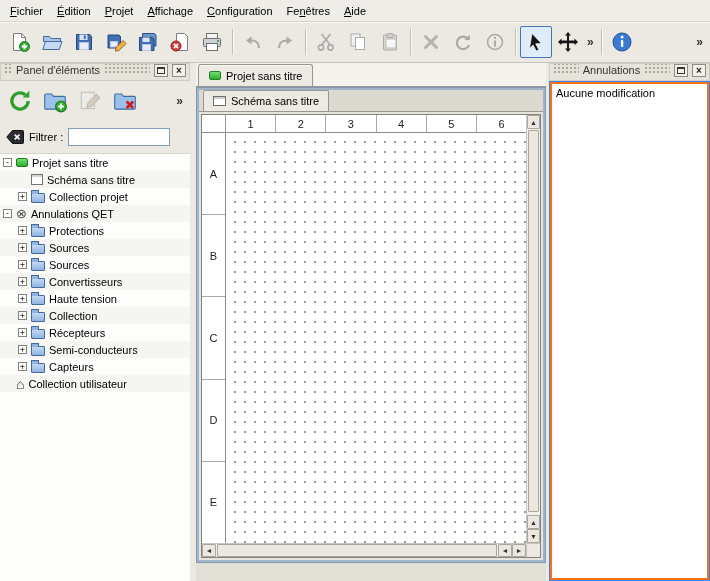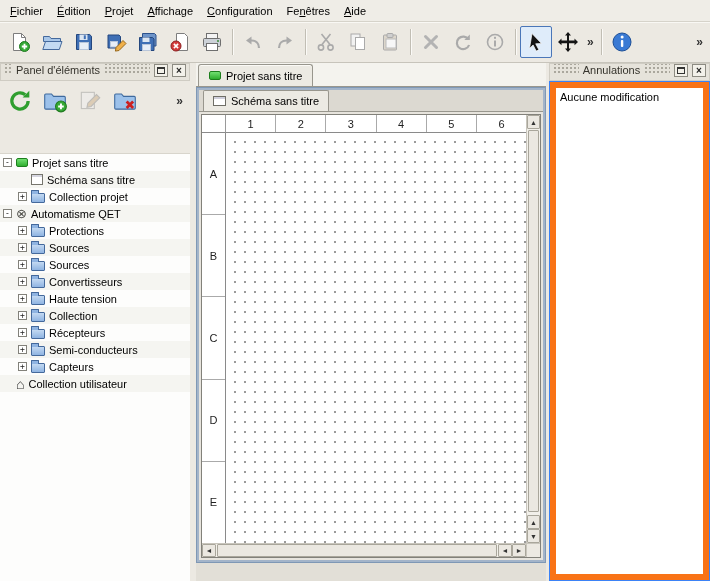--- a/index.html
+++ b/index.html
@@ -74,21 +74,21 @@
   .hscroll{position:absolute;left:0;bottom:0;right:14px;height:14px;background:#f2f0ea;border-top:1px solid #c8c5bc;display:flex}
   .sb-btn{width:14px;height:13px;flex:0 0 auto;display:flex;align-items:center;justify-content:center;background:#ebe8e1;border:1px solid #a9a69b;border-radius:1px;font-size:7px;color:#333}
   .vscroll .sb-btn{width:13px;height:14px}
   .v-top{position:absolute;left:0;top:0}
   .v-thumb{position:absolute;left:1px;right:1px;top:15px;bottom:31px;background:#ebe8e1;border:1px solid #a9a69b;border-radius:1px}
   .v-btns{position:absolute;left:0;bottom:0;display:flex;flex-direction:column}
   .h-thumb{flex:1;margin:0 1px;background:#ebe8e1;border:1px solid #a9a69b;border-radius:1px}
   .sb-corner{position:absolute;right:0;bottom:0;width:14px;height:14px;background:#ece9e2;border-left:1px solid #c8c5bc;border-top:1px solid #c8c5bc}
 
   
-  .undo-list{position:absolute;left:1px;right:1px;top:19px;bottom:1px;background:#fff;border:6px solid #f97316;padding:3px 4px;color:#000}
+  .undo-list{position:absolute;left:1px;right:1px;top:19px;bottom:1px;background:#fff;border:2px solid #f97316;padding:3px 4px;color:#000}
 </style>
 </head>
 <body>
 
 <div id="app">
 
   <div class="menu-bar" id="menu-items">
       <div class="menu-item"><u>F</u>ichier</div>
       <div class="menu-item"><u>É</u>dition</div>
       <div class="menu-item"><u>P</u>rojet</div>
@@ -302,40 +302,50 @@
       <div class="pt-btn">
           <span class="icn">
             <svg width="26" height="26" viewBox="0 0 24 24">
               <path d="M2.5 6.5a1 1 0 0 1 1-1h5.2l2 2.2h9.8a1 1 0 0 1 1 1v9.8a1 1 0 0 1-1 1H3.5a1 1 0 0 1-1-1z" fill="#9cc1ea" stroke="#3e6a9e"></path>
               <path d="M13.5 12.5l6 6M19.5 12.5l-6 6" stroke="#cc2020" stroke-width="2.6"></path>
             </svg>
           </span>
         </div>
       <div class="tb-overflow edge">»</div>
     </div>
+    <div class="filter-row">
+      <span class="icn">
+          <svg width="18" height="14" viewBox="0 0 18 14">
+            <path d="M6.5.5h10a1 1 0 0 1 1 1v11a1 1 0 0 1-1 1h-10L.8 7z" fill="#2b2b33" stroke="#111"></path>
+            <path d="M8.7 4.6l4.8 4.8M13.5 4.6l-4.8 4.8" stroke="#fff" stroke-width="1.5"></path>
+          </svg>
+        </span>
+      <span>Filtrer :</span>
+      <input class="filter-input" value="" style="">
+    </div>
     <div class="tree" id="tree">
         <div class="tree-row" style="padding-left: 3px;">
           <span class="expander">-</span>
           <span class="ticon project"></span>
           <span class="tlabel">Projet sans titre</span>
         </div>
         <div class="tree-row alt" style="padding-left: 18px;">
           <span class="expander hidden"></span>
           <span class="ticon schema"></span>
           <span class="tlabel">Schéma sans titre</span>
         </div>
         <div class="tree-row" style="padding-left: 18px;">
           <span class="expander">+</span>
           <span class="ticon folder"></span>
           <span class="tlabel">Collection projet</span>
         </div>
         <div class="tree-row alt" style="padding-left: 3px;">
           <span class="expander">-</span>
           <span class="ticon qet">⊗</span>
-          <span class="tlabel">Automatisme QET</span>
+          <span class="tlabel">Annulations QET</span>
         </div>
         <div class="tree-row" style="padding-left: 18px;">
           <span class="expander">+</span>
           <span class="ticon folder"></span>
           <span class="tlabel">Protections</span>
         </div>
         <div class="tree-row alt" style="padding-left: 18px;">
           <span class="expander">+</span>
           <span class="ticon folder"></span>
           <span class="tlabel">Sources</span>

